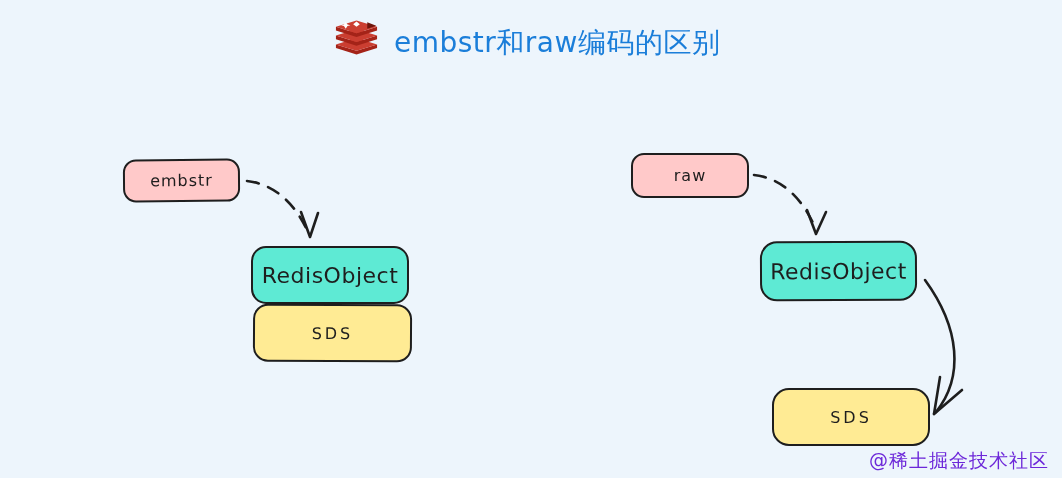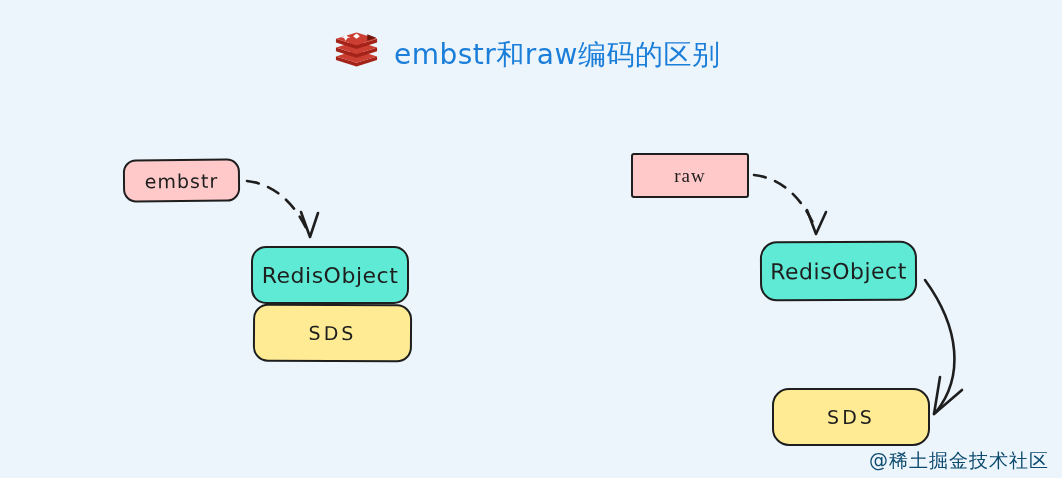--- a/index.html
+++ b/index.html
@@ -8,21 +8,21 @@
     background:#e9eef3;
   }
   .canvas{
     position:relative;
     width:1062px;height:478px;
     background:#edf5fc;
     overflow:hidden;
   }
   
   .header{
-    position:absolute;left:333px;top:31px;
+    position:absolute;left:333px;top:19px;
     display:flex;align-items:center;gap:14px;
   }
   .logo{width:47px;height:44px;flex:0 0 auto;}
   .title{
     font-size:28px;
     letter-spacing:0.5px;
     color:#1b7ed9;
     white-space:nowrap;
     transform:translateY(2px);
   }
@@ -37,38 +37,38 @@
   }
   .edges path.dashed{stroke-dasharray:12 10;}
   
   .node{
     position:absolute;
     border:2.4px solid #1e1e1e;
     display:flex;align-items:center;justify-content:center;
     color:#1e1e1e;
     box-sizing:border-box;
   }
-  .node .lbl{font-size:19px;letter-spacing:1px;}
+  .node .lbl{font-size:16px;letter-spacing:1px;}
   .pink{background:#ffc9c9;}
   .blue{background:#5eead4;}
   .yellow{background:#ffeb94;}
 
   .n-embstr{left:123px;top:159px;width:117px;height:43px;border-radius:13px;transform:rotate(-0.5deg);}
   .n-left-object{left:251px;top:246px;width:158px;height:58px;border-radius:15px;}
   .n-left-sds{left:253px;top:304px;width:159px;height:58px;border-radius:15px;transform:rotate(0.3deg);}
-  .n-raw{left:631px;top:153px;width:118px;height:45px;border-radius:3px;font-family:Liberation Serif, serif;}
+  .n-raw{left:631px;top:153px;width:118px;height:45px;border-radius:13px;}
   .n-right-object{left:760px;top:241px;width:157px;height:60px;border-radius:17px;transform:rotate(-0.3deg);}
   .n-right-sds{left:772px;top:388px;width:158px;height:58px;border-radius:17px;}
   .n-left-object .lbl,.n-right-object .lbl{font-size:22px;letter-spacing:0.5px;}
   .n-left-sds .lbl,.n-right-sds .lbl{letter-spacing:3px;text-align:center;}
 
   
   .watermark{
     position:absolute;right:13px;bottom:4px;
-    font-size:19px;color:#0c4a6e;letter-spacing:1px;
+    font-size:19px;color:#6d28d9;letter-spacing:1px;
   }
 </style>
 </head>
 <body>
 
 <div class="canvas">
 
   <div class="header">
     <svg class="logo" viewBox="0 0 48 42" aria-hidden="true">
 

